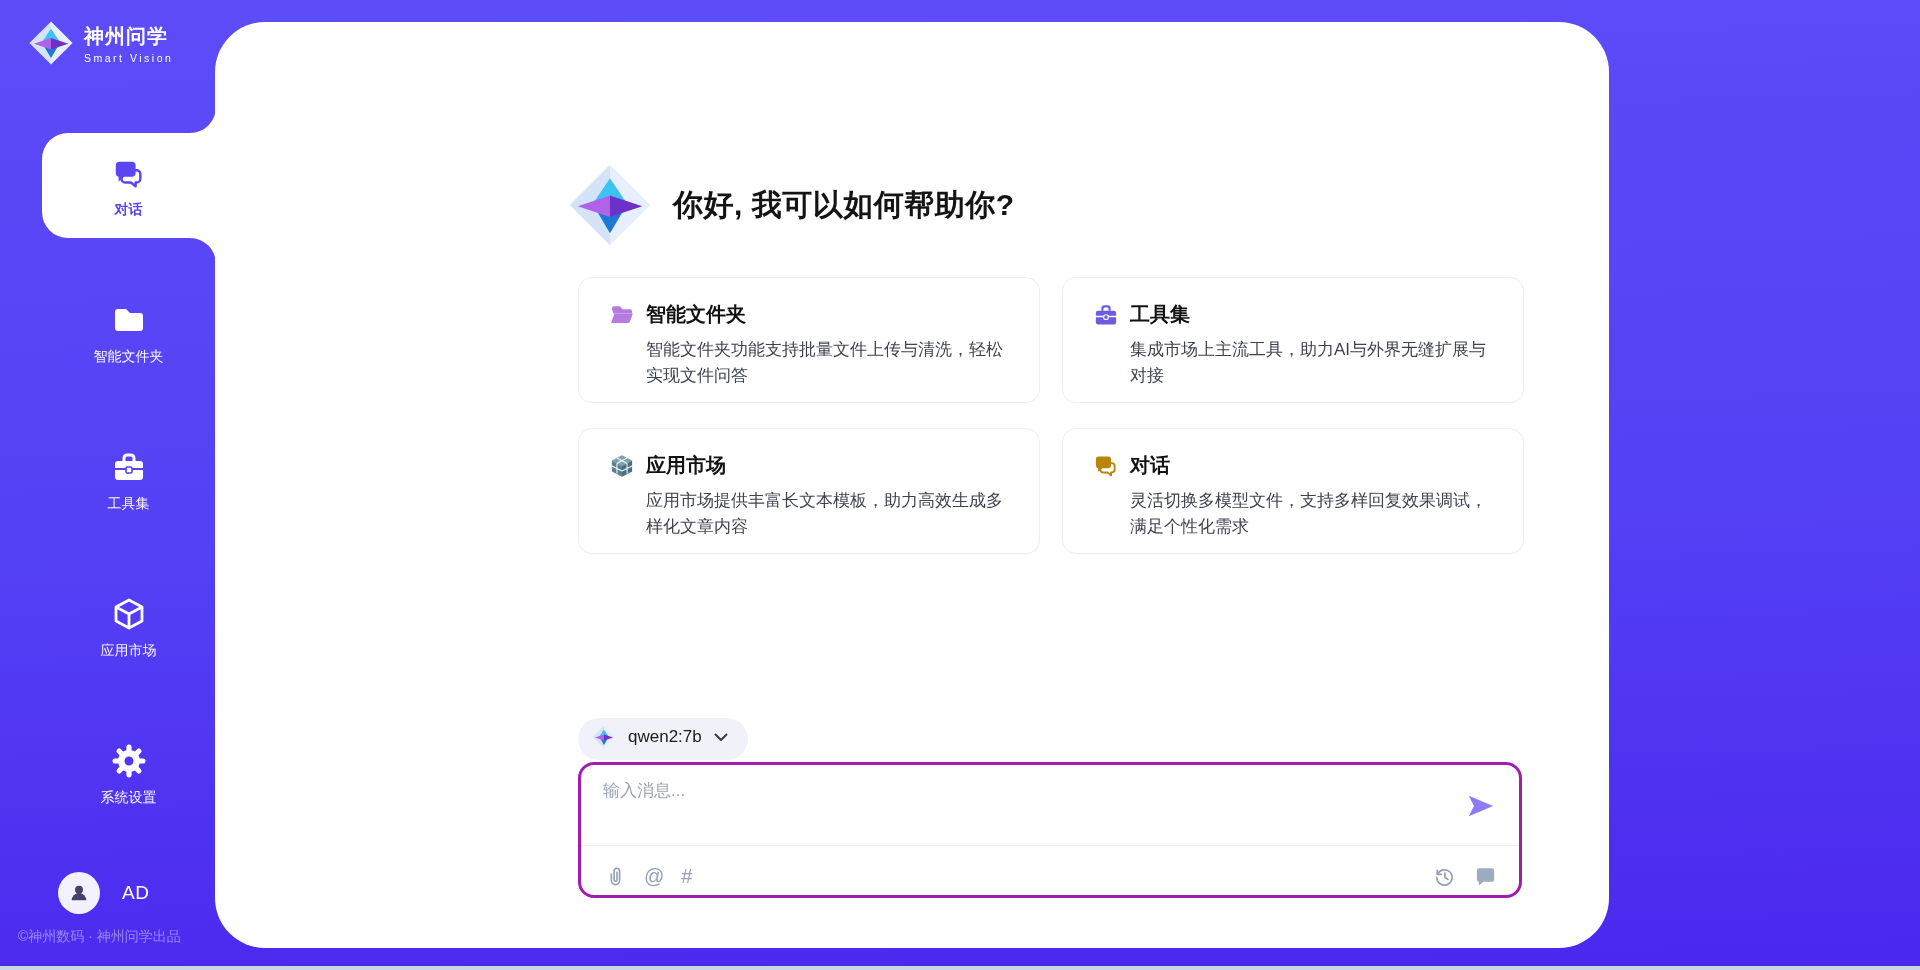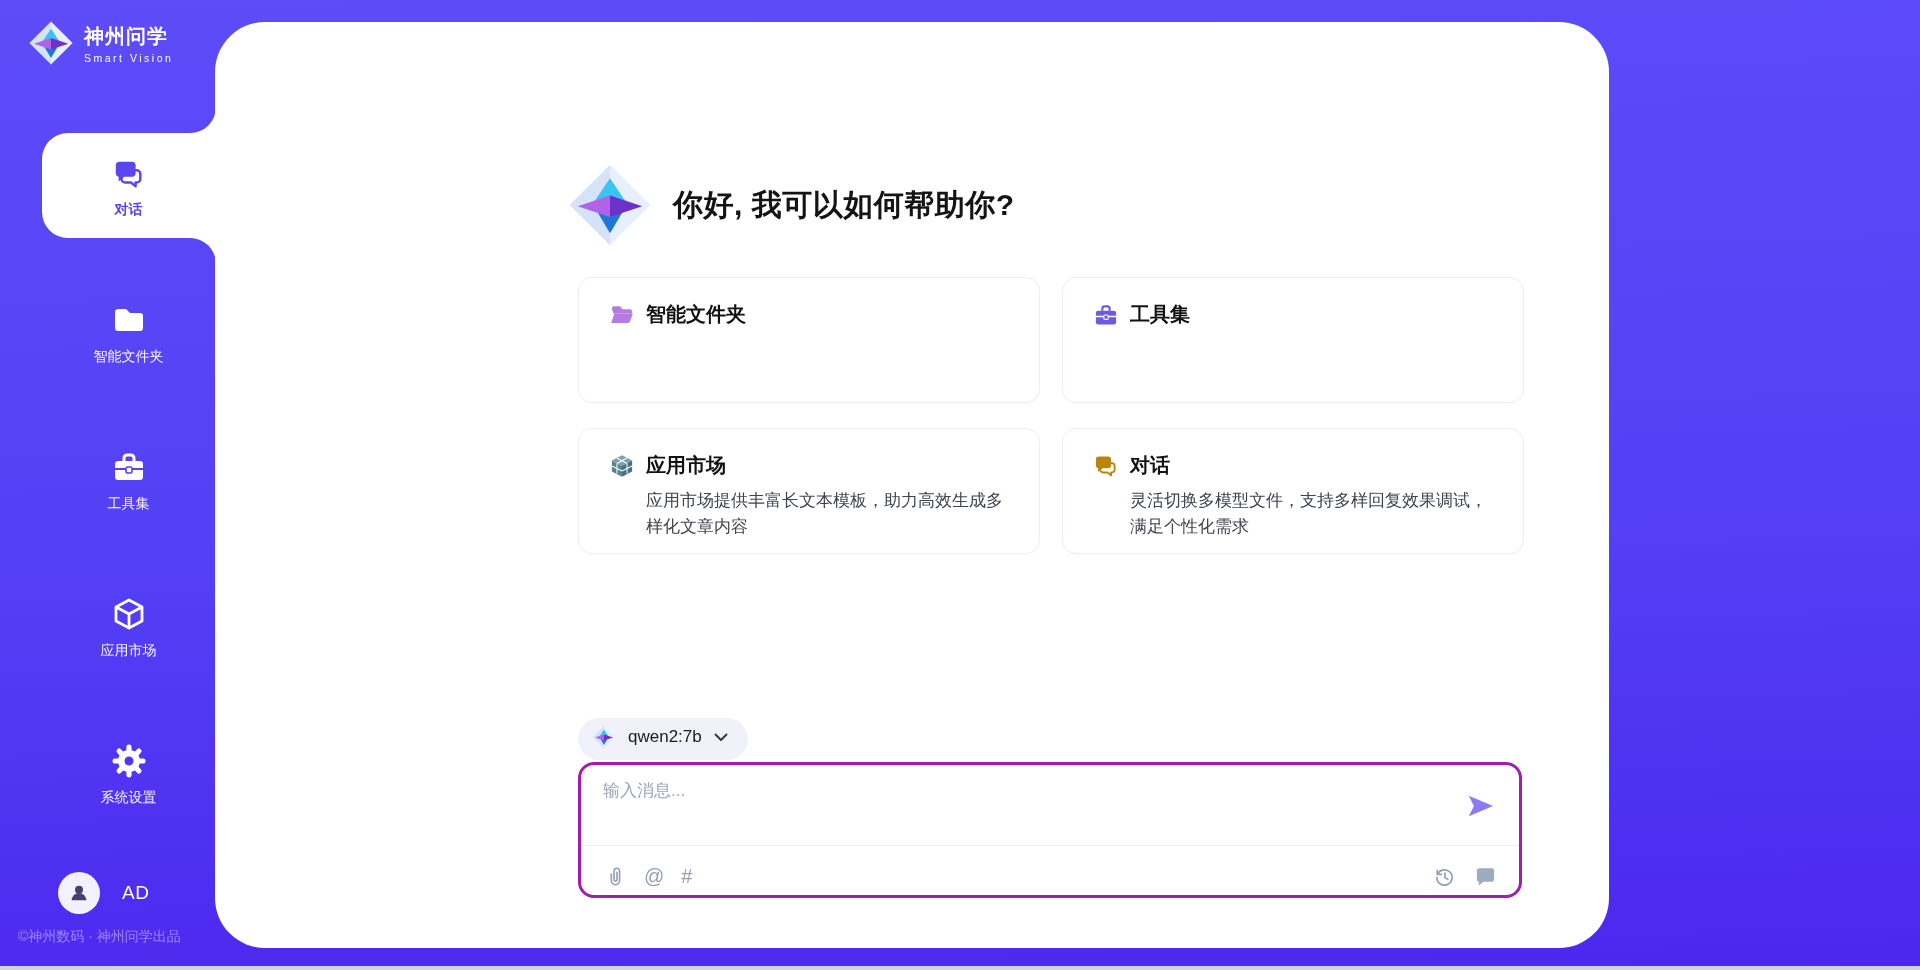--- a/index.html
+++ b/index.html
@@ -204,32 +204,34 @@
     <div class="cards">
 
       <div class="card">
         <div class="card-head">
           <svg class="c-icon" viewBox="0 0 36 36">
             <path fill="#b57be0" d="M4 9a3 3 0 0 1 3-3h8l4 4h10a3 3 0 0 1 3 3v3H6z"></path>
             <path fill="#b57be0" d="M3 29l4.5-13H33l-4 11a3 3 0 0 1-2.9 2z"></path>
           </svg>
           <span class="card-title">智能文件夹</span>
         </div>
+        <div class="card-desc">智能文件夹功能支持批量文件上传与清洗，轻松实现文件问答</div>
       </div>
 
       <div class="card">
         <div class="card-head">
           <svg class="c-icon" viewBox="0 0 36 36">
             <path fill="none" stroke="#6a5be0" stroke-width="3" d="M13 12V9a3 3 0 0 1 3-3h4a3 3 0 0 1 3 3v3"></path>
             <path fill="#6a5be0" d="M4 15a3 3 0 0 1 3-3h22a3 3 0 0 1 3 3v4H4z"></path>
             <path fill="#6a5be0" d="M4 21h28v7a3 3 0 0 1-3 3H7a3 3 0 0 1-3-3z"></path>
             <rect x="15" y="18" width="6" height="6" rx="1.5" fill="#6a5be0" stroke="#fff" stroke-width="1.6"></rect>
           </svg>
           <span class="card-title">工具集</span>
         </div>
+        <div class="card-desc">集成市场上主流工具，助力AI与外界无缝扩展与对接</div>
       </div>
 
       <div class="card">
         <div class="card-head">
           <svg class="c-icon" viewBox="0 0 36 36">
             <polygon points="18,3 32,10.5 18,18 4,10.5" fill="#7da0af"></polygon>
             <polygon points="4,10.5 18,18 18,33 4,25.5" fill="#5b8193"></polygon>
             <polygon points="32,10.5 18,18 18,33 32,25.5" fill="#49707f"></polygon>
             <path fill="none" stroke="#fff" stroke-width="1.4" d="M11 7l14 7.5M25 7L11 14.5M11 14.5v14M25 14.5v14M4 18l14 7 14-7"></path>
           </svg>

